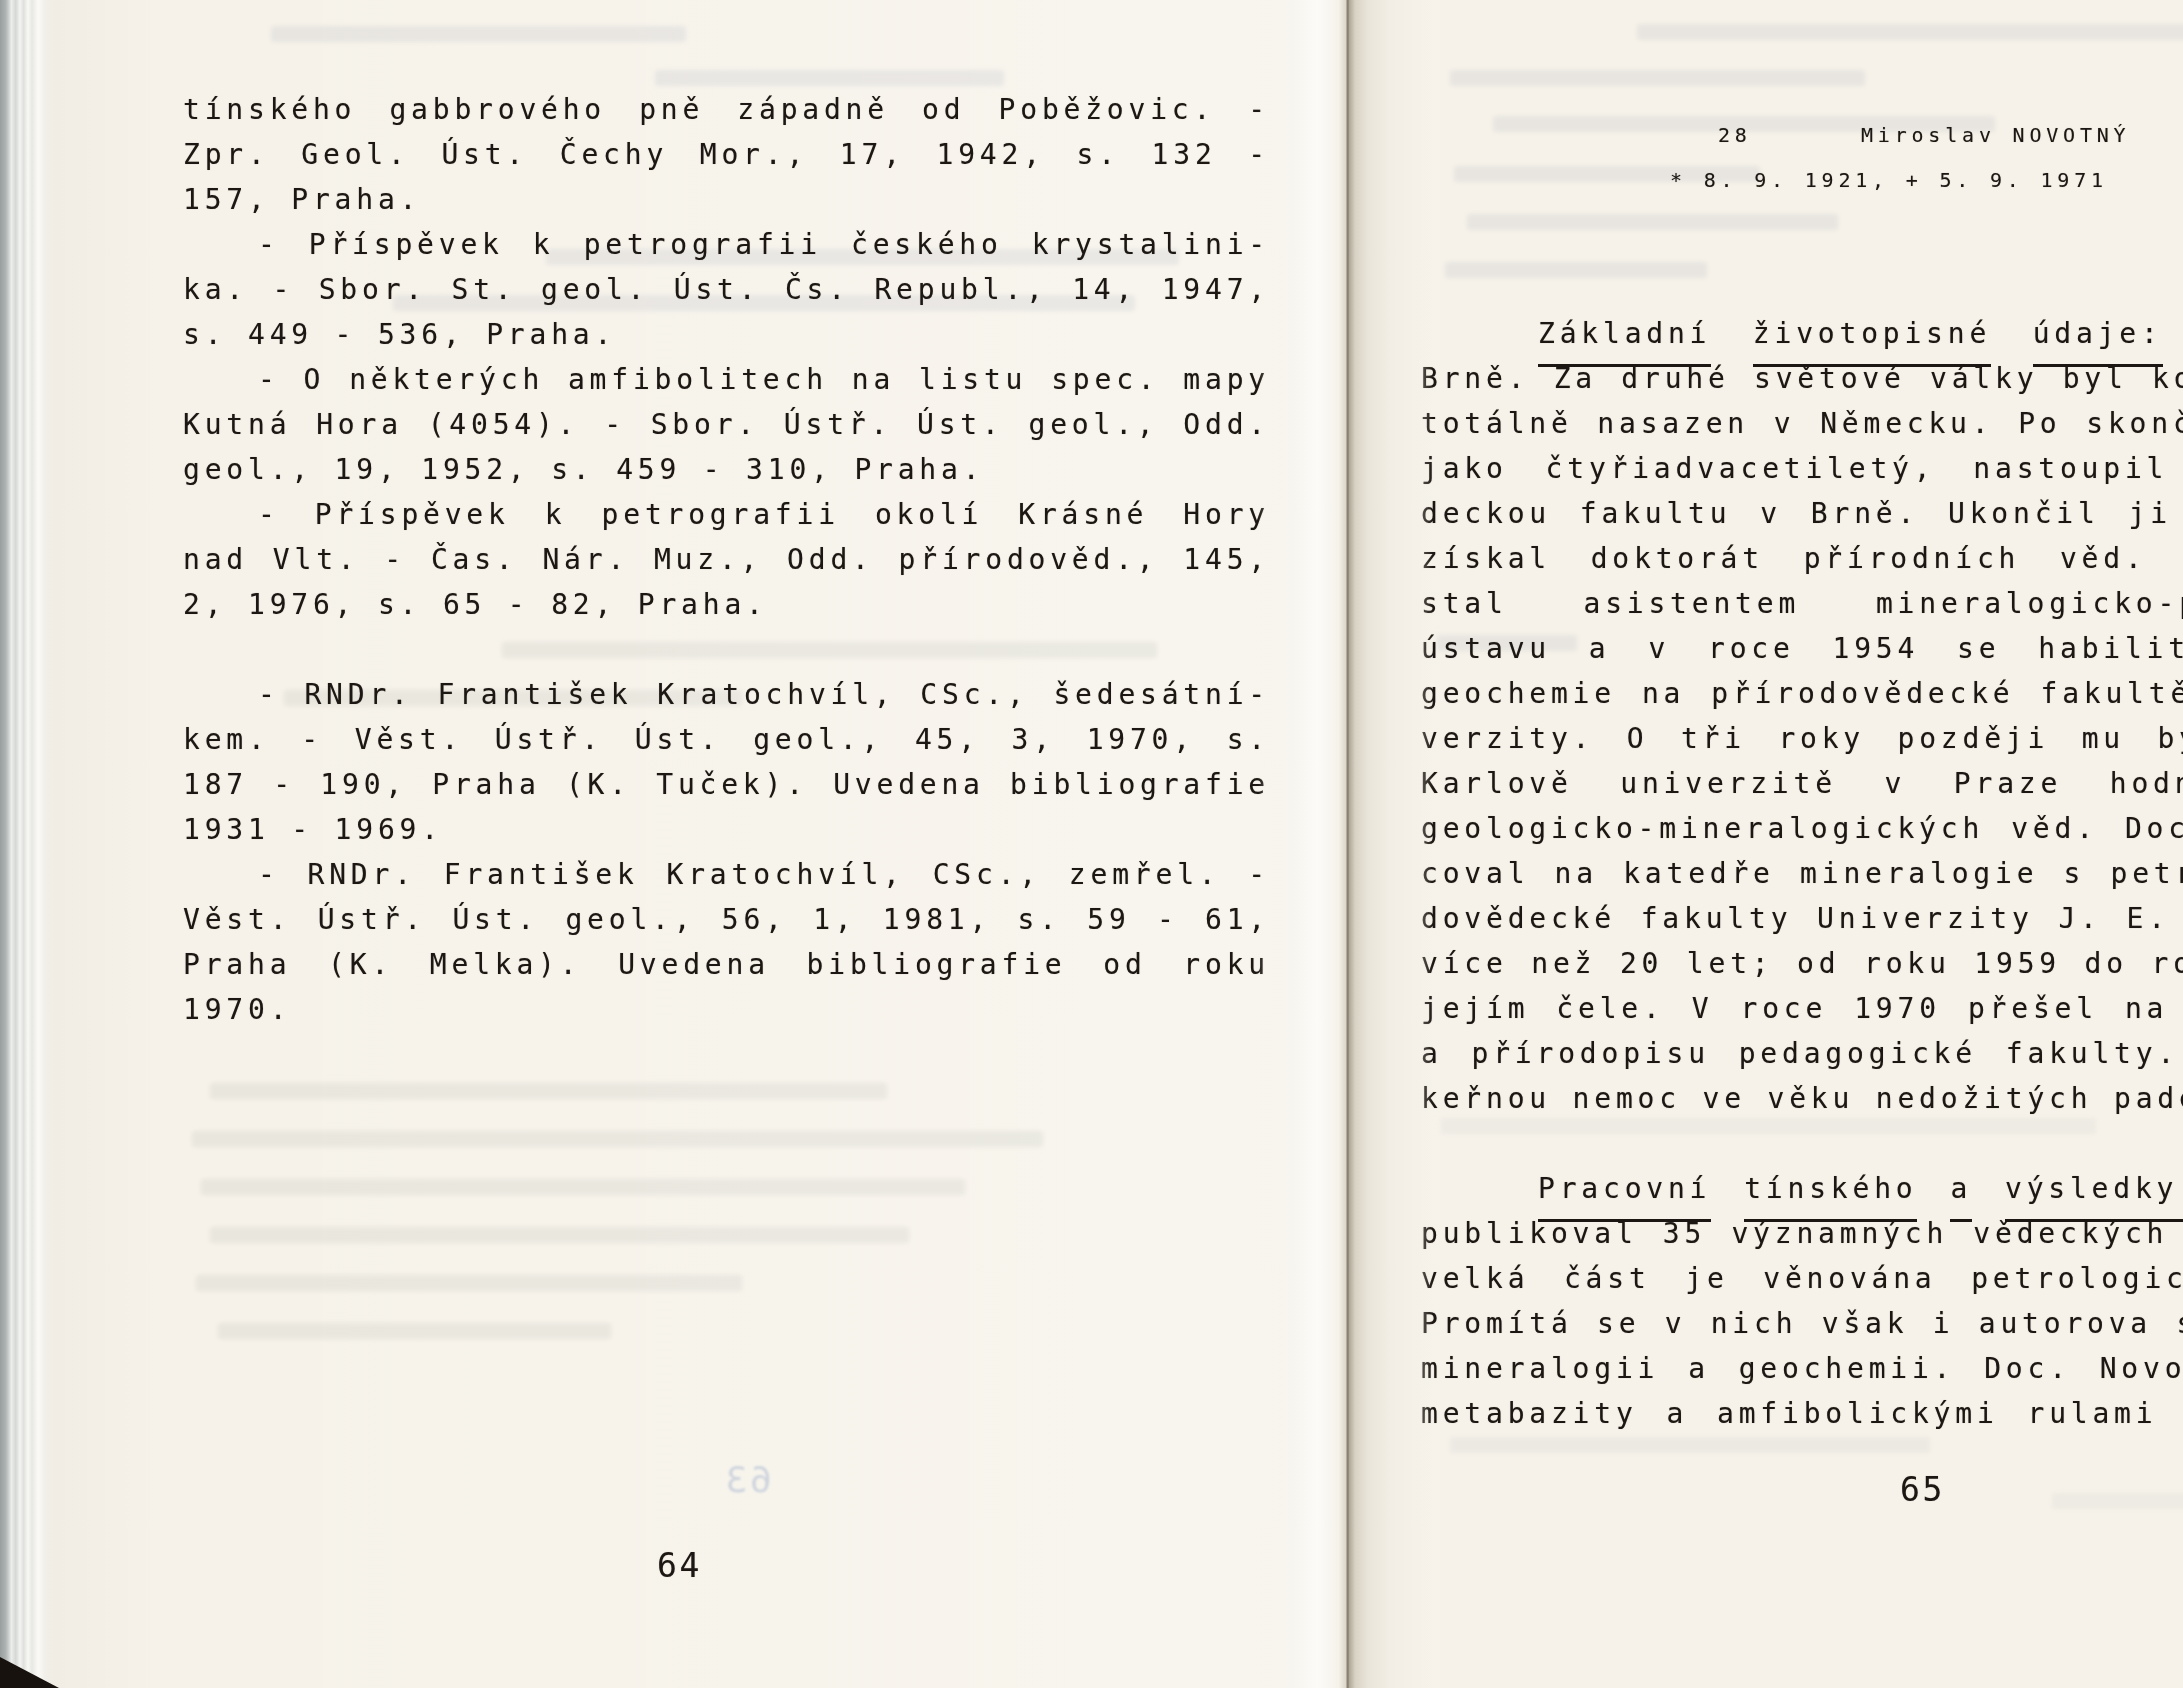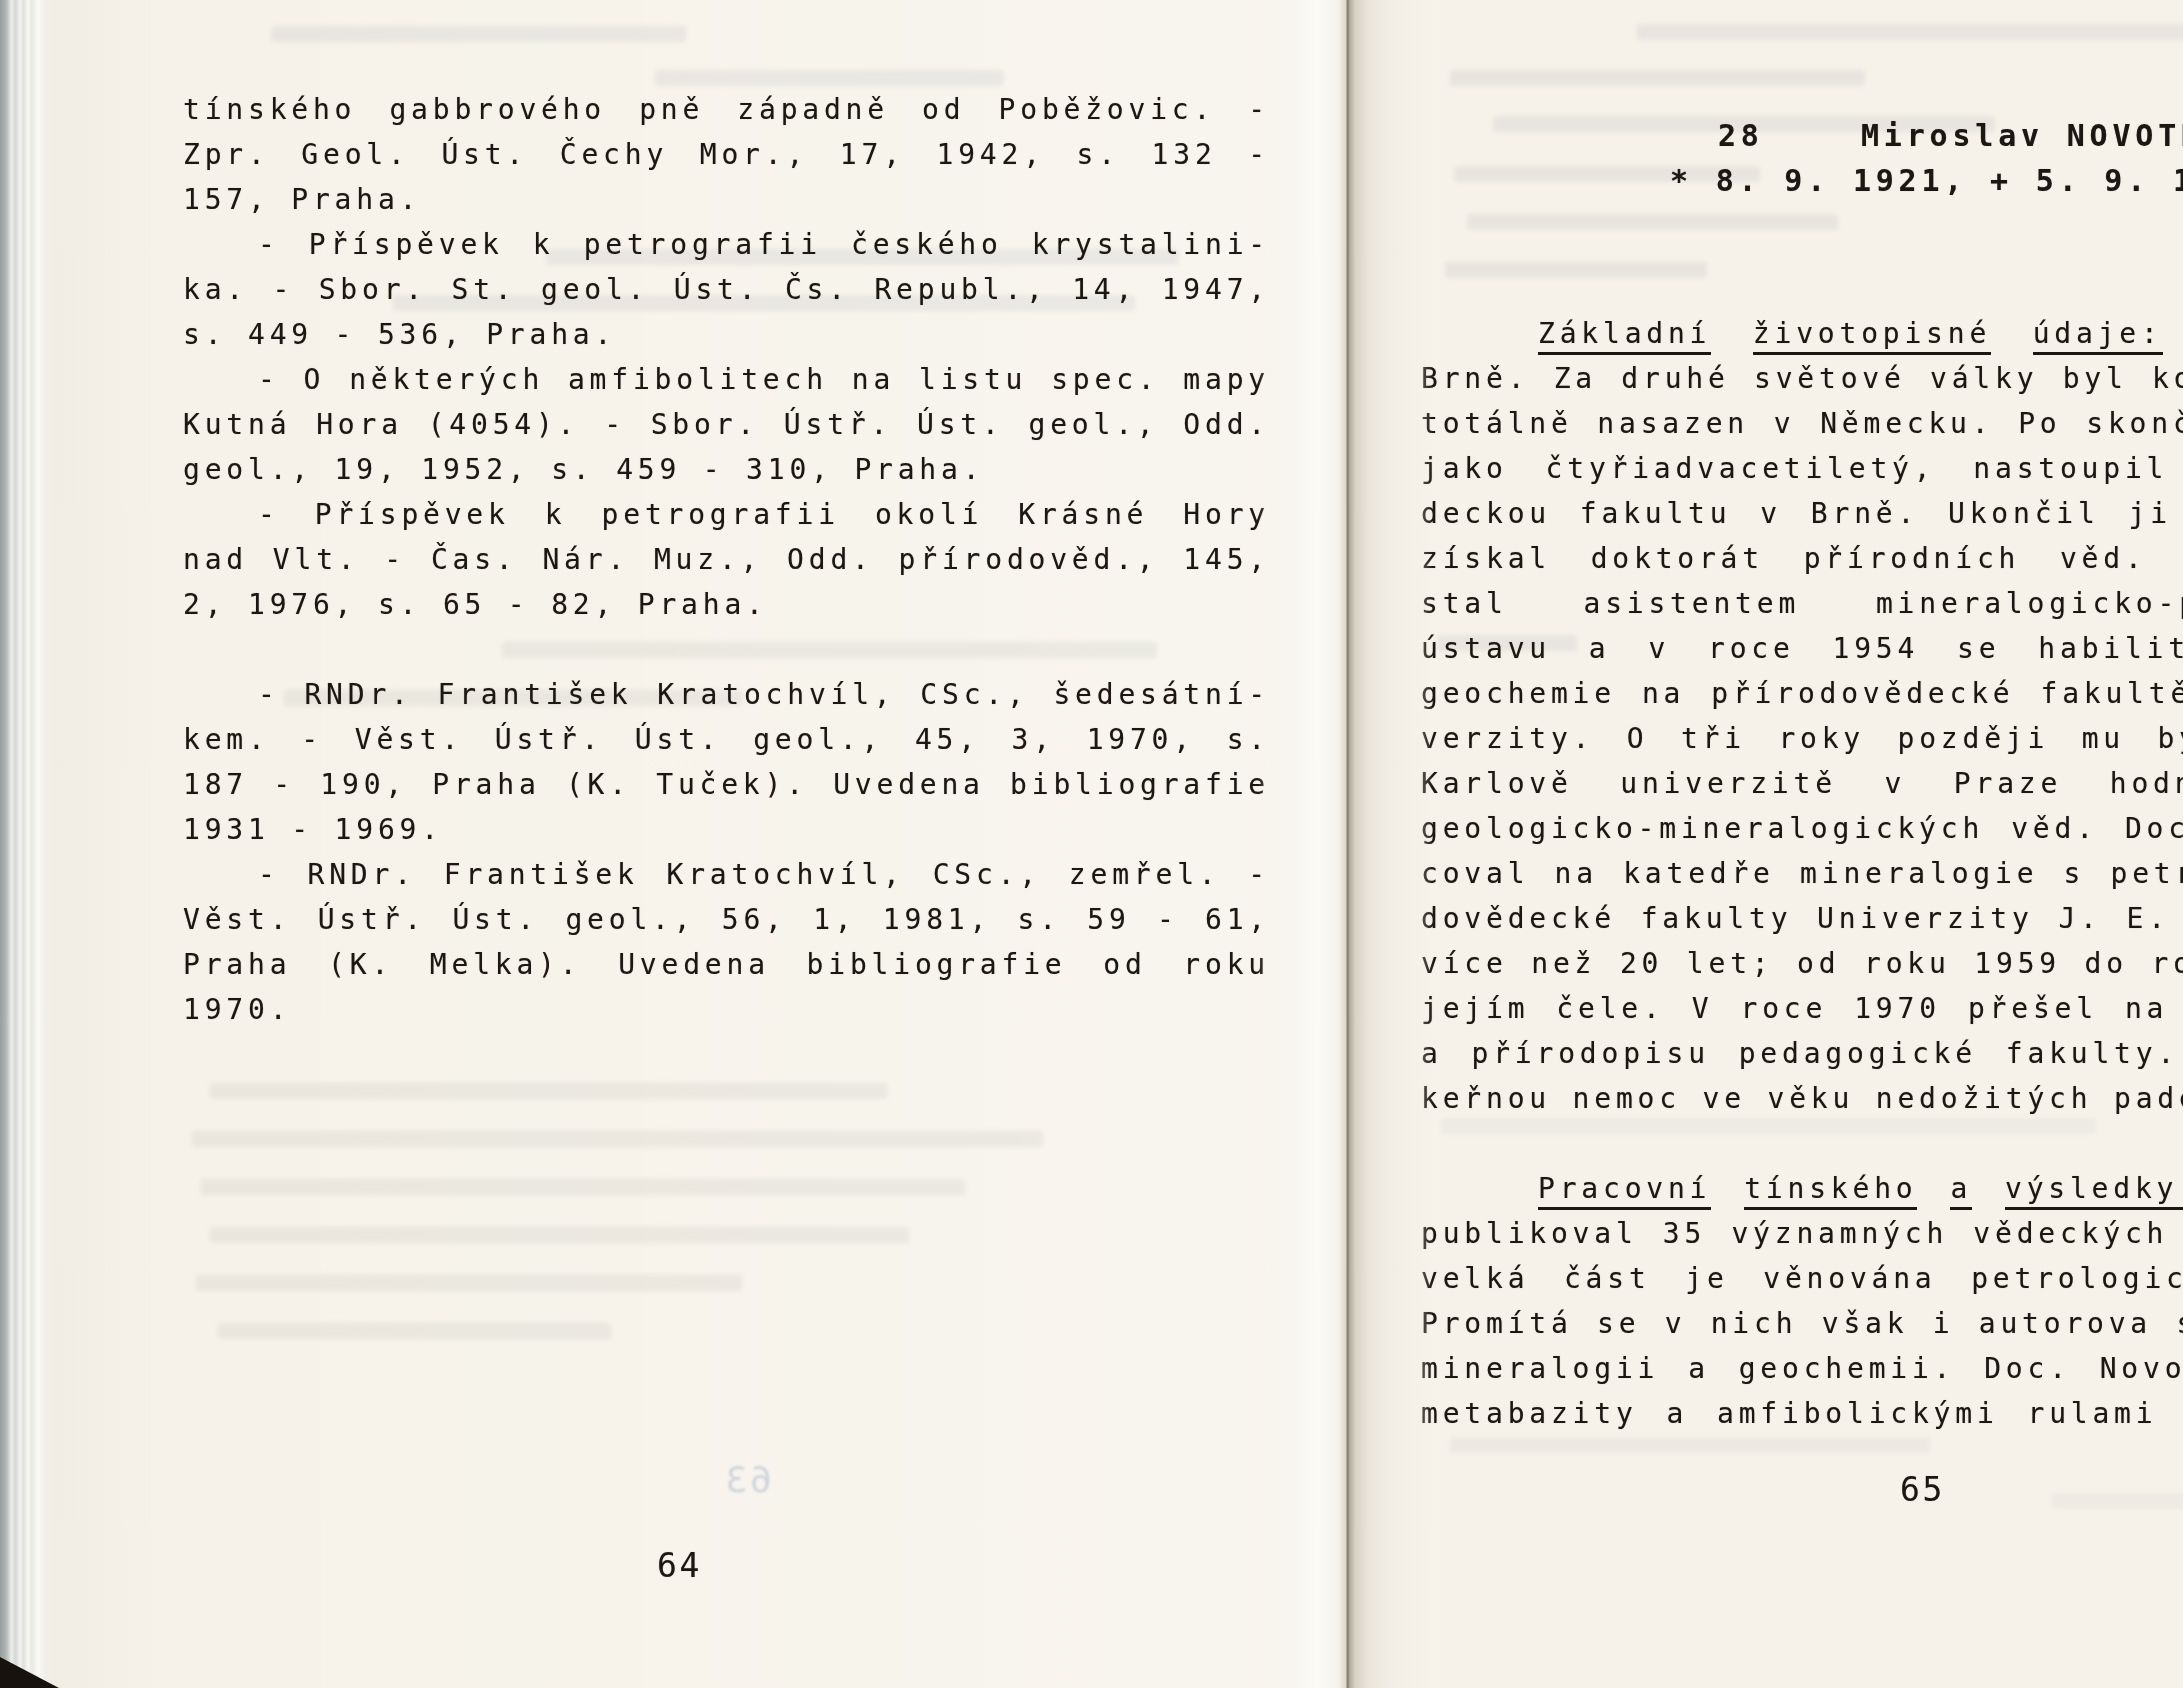--- a/index.html
+++ b/index.html
@@ -57,25 +57,25 @@
   .tl{
     height:45px;line-height:45px;
     font-size:28px;letter-spacing:4.8px;
     text-align:left;white-space:normal;
     text-shadow:0 0 0.9px rgba(30,24,18,.35);
   }
   .tl.just{text-align:justify;text-align-last:justify;}
   .tl.blank{height:45px;}
   .tl.ind3{padding-left:75px;}
   .tl.ind5{padding-left:117px;}
-  .u{border-bottom:3.9px solid var(--ink);padding-bottom:2px;}
+  .u{border-bottom:3.9px solid var(--ink);padding-bottom:14px;}
   .block{position:absolute;}
   .block-left{left:183px;top:87px;width:1087px;}
   .block-right{left:1421px;top:311px;width:1083px;}
-  .headline{position:absolute;font-size:30px;letter-spacing:4.8px;line-height:45px;text-shadow:0 0 0.9px rgba(30,24,18,.35);font-weight:bold;}
+  .headline{position:absolute;font-size:20px;letter-spacing:4.8px;line-height:45px;text-shadow:0 0 0.9px rgba(30,24,18,.35);}
   .entry-num{left:1718px;top:113px;}
   .entry-name{left:1861px;top:113px;}
   .entry-dates{left:1670px;top:158px;}
   .folio{position:absolute;font-size:33px;letter-spacing:2.6px;line-height:44px;text-shadow:0 0 0.9px rgba(30,24,18,.3);}
   .folio-left{left:657px;top:1544px;}
   .folio-right{left:1900px;top:1468px;}
   .ghost-folio{
     position:absolute;left:723px;top:1458px;
     font-size:36px;letter-spacing:2.6px;line-height:44px;
     color:#9fb0cc;opacity:.45;filter:blur(1.3px);

